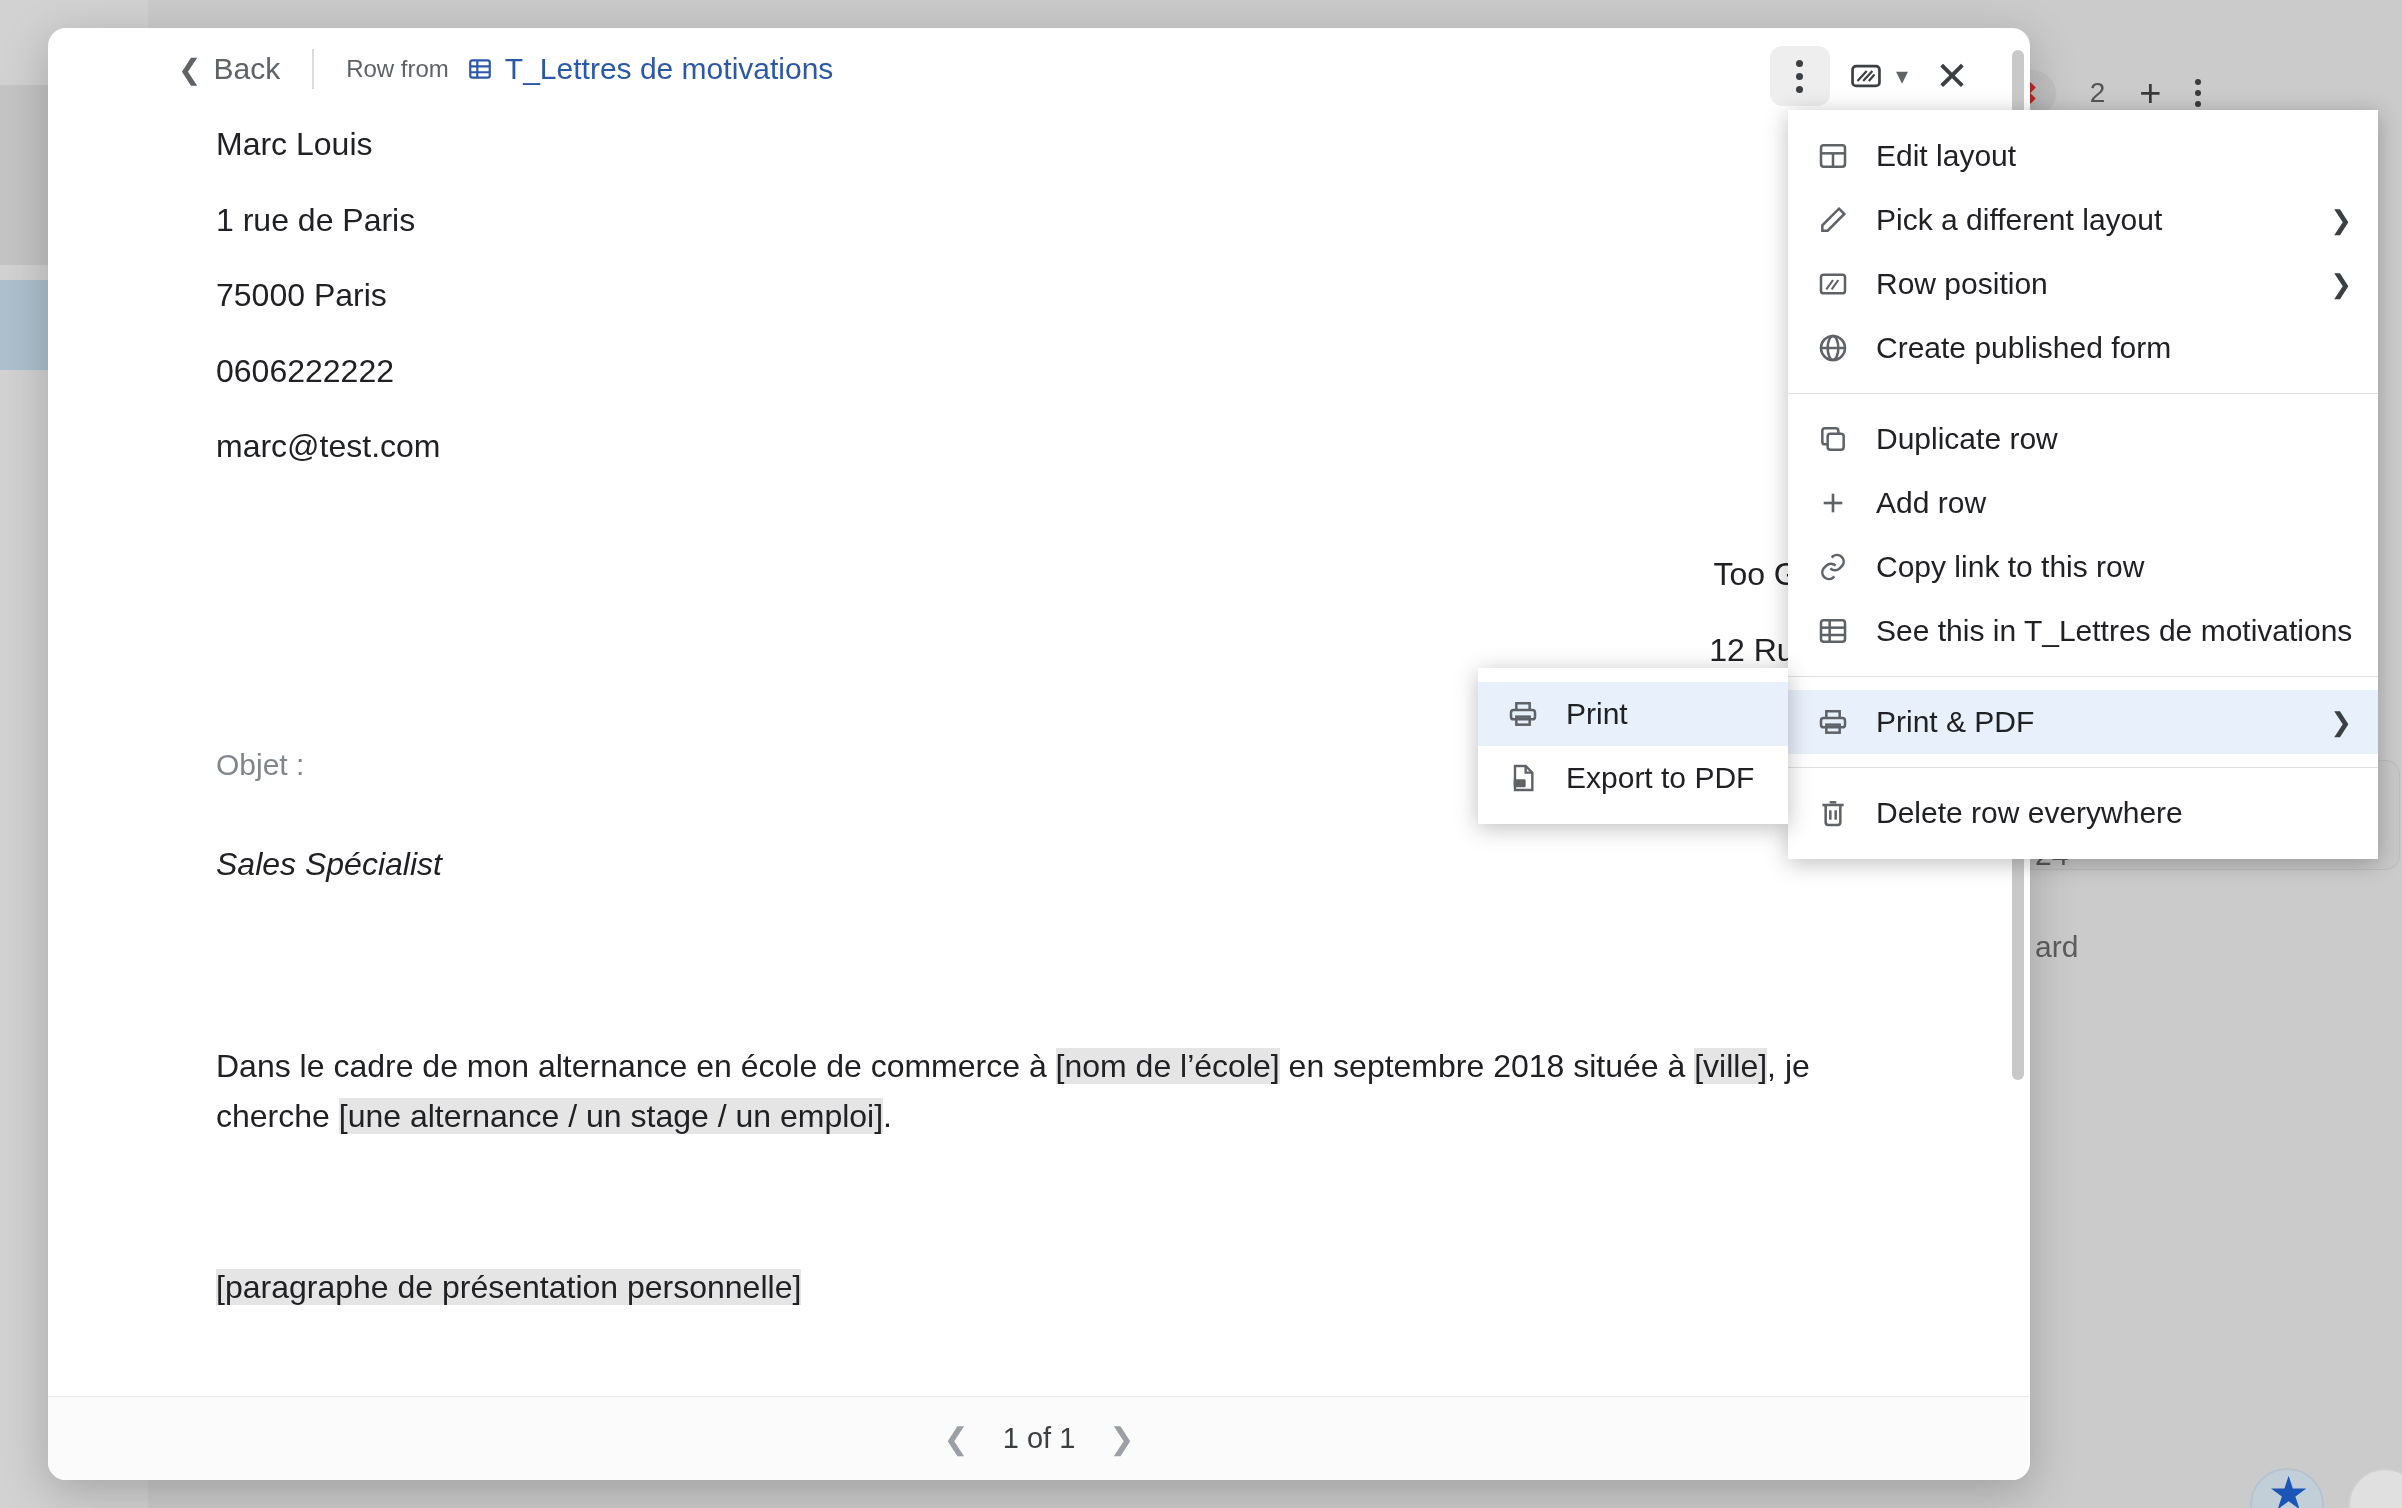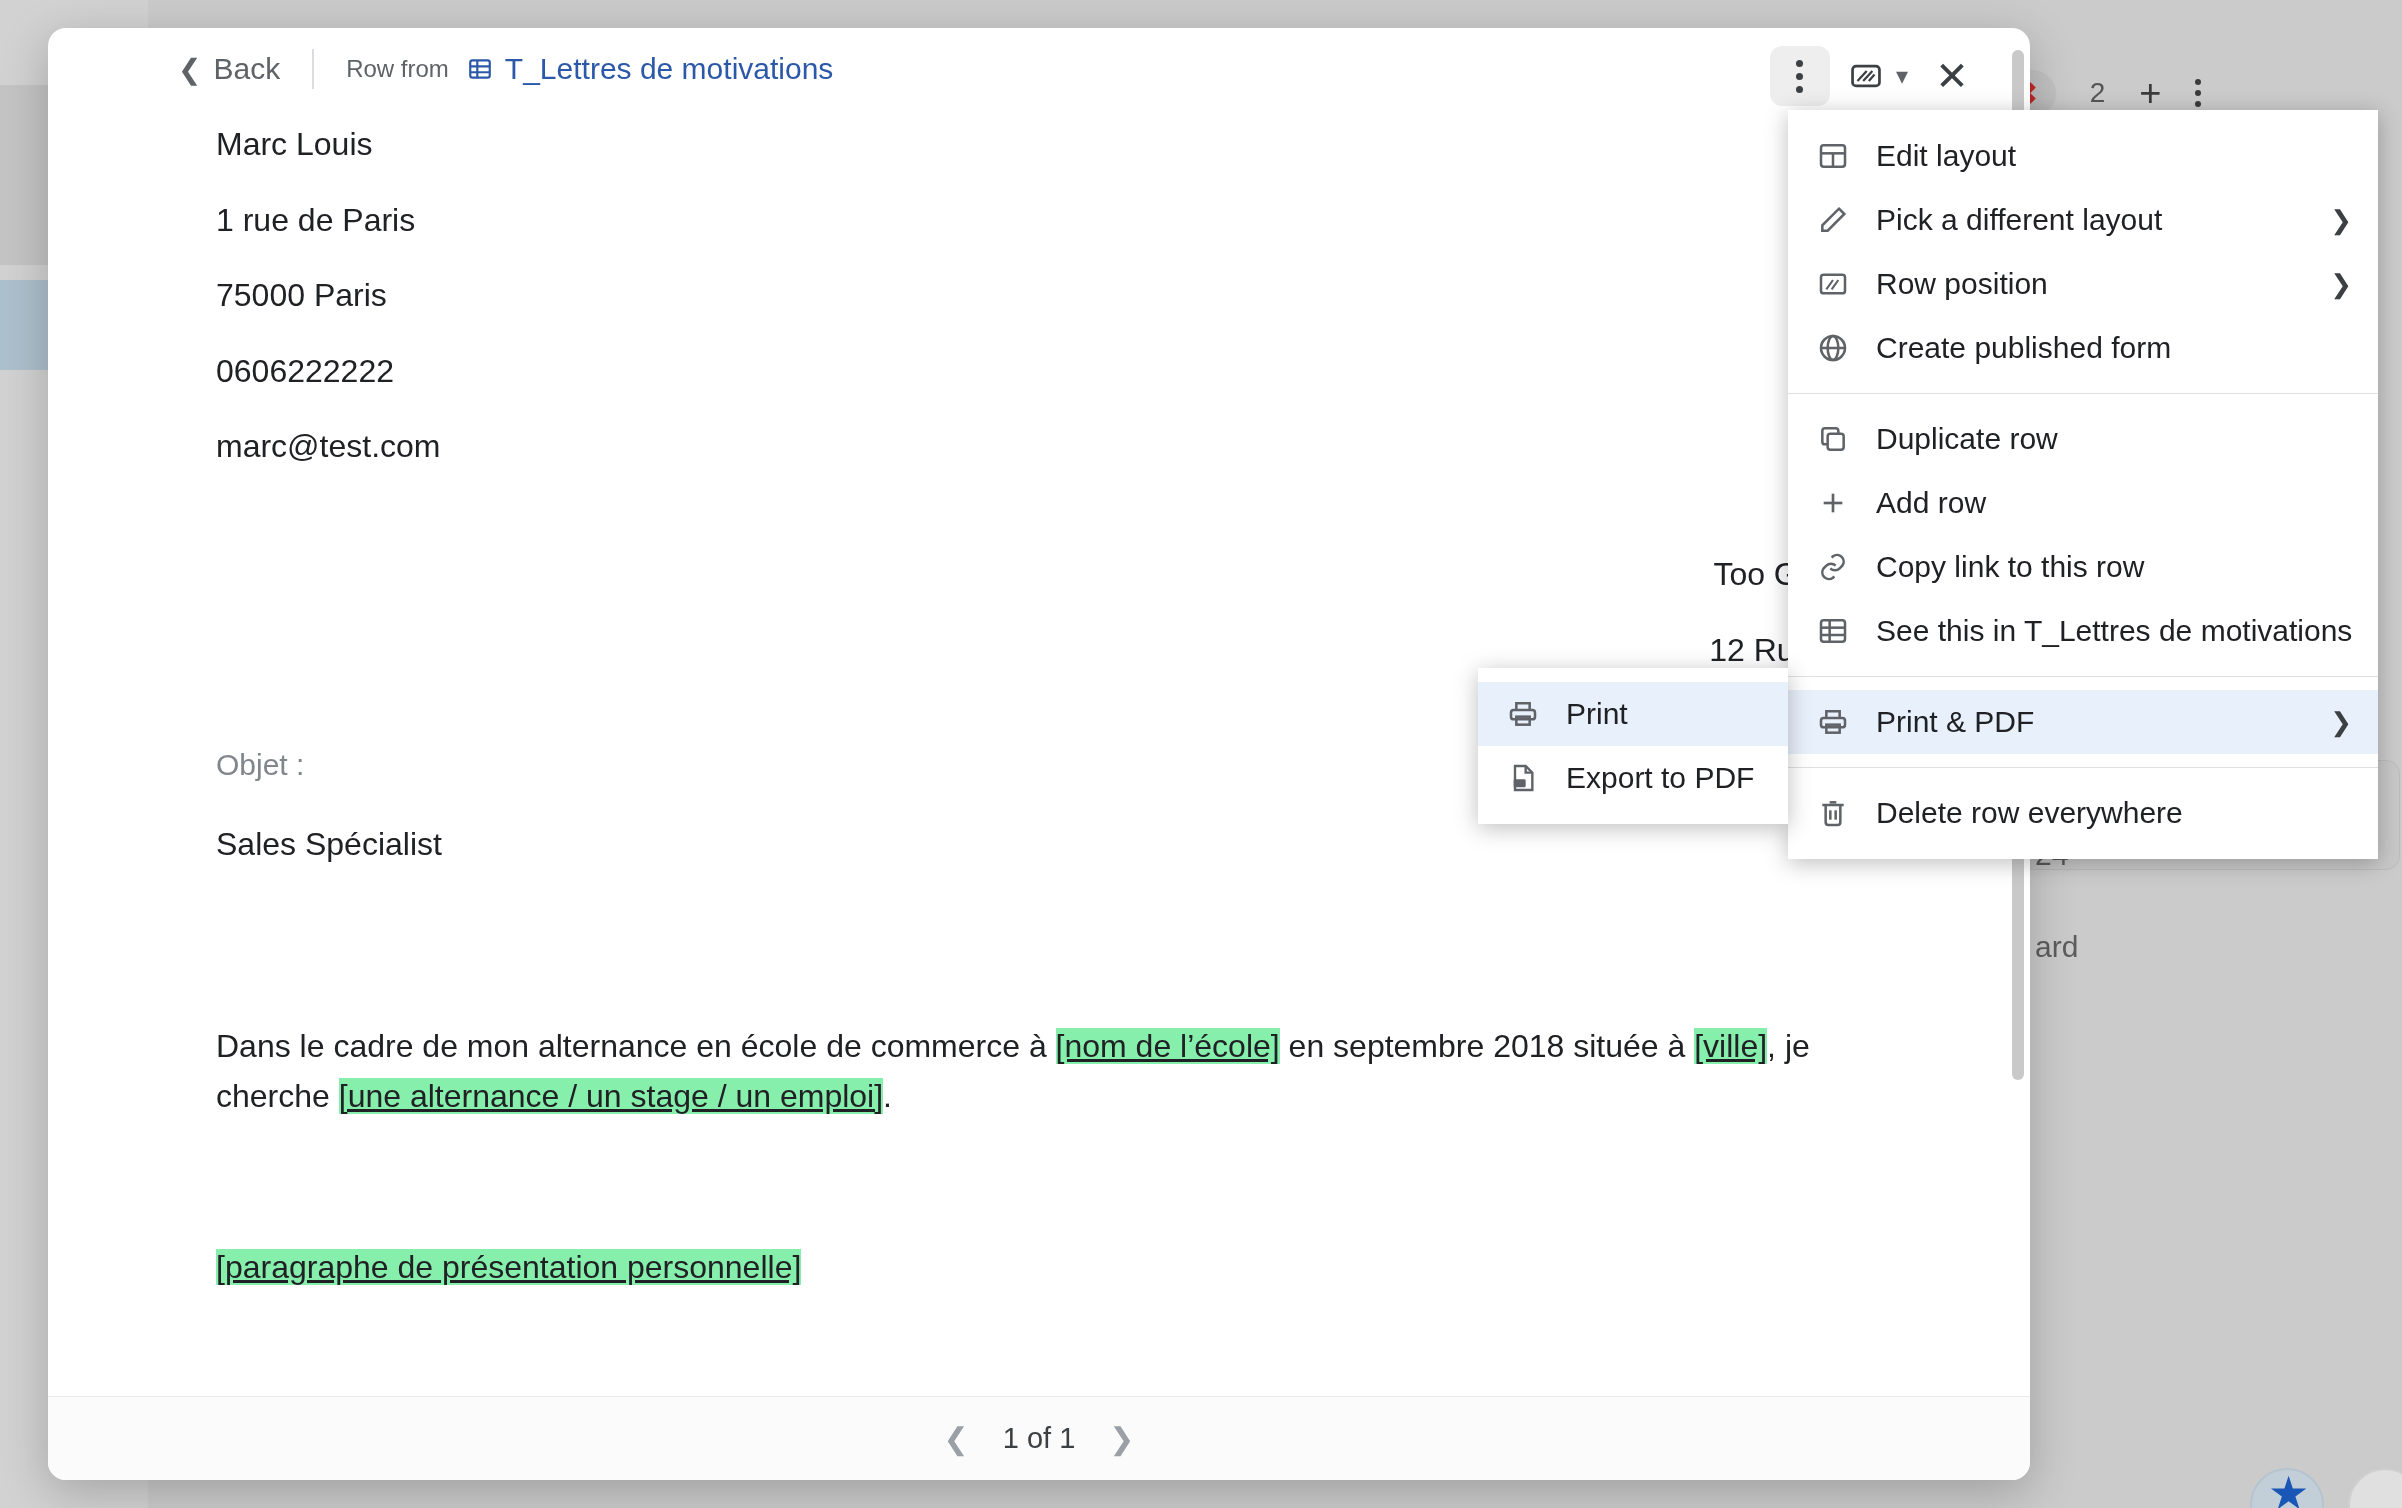--- a/index.html
+++ b/index.html
@@ -98,23 +98,23 @@
     font-size: 32px; color: #202124; line-height: 1.55;
   }
   .sender-line { margin-bottom: 26px; }
   .recipient {
     position: absolute; right: 150px; top: 440px;
     text-align: right; line-height: 1.55;
   }
   .recipient div { margin-bottom: 26px; }
 
   .objet-label { color: #80868b; font-size: 30px; margin-top: 270px; }
-  .objet-value { margin-top: 32px; }
+  .objet-value { margin-top: 52px; font-style: italic; }
   .para-block { margin-top: 122px; }
-  .hl { background: #86efac; text-decoration: underline; }
+  .hl { background: #e5e5e5; }
 
   
   .modal-footer {
     position: absolute; left: 0; right: 0; bottom: 0; height: 84px;
     background: #fbfbfb; border-top: 1px solid #e8eaed;
     display: flex; align-items: center; justify-content: center; gap: 34px;
   }
   .pg-arrow { font-size: 30px; color: #9aa0a6; cursor: pointer; }
   .pg-label { font-size: 29px; color: #3c4043; }
 

